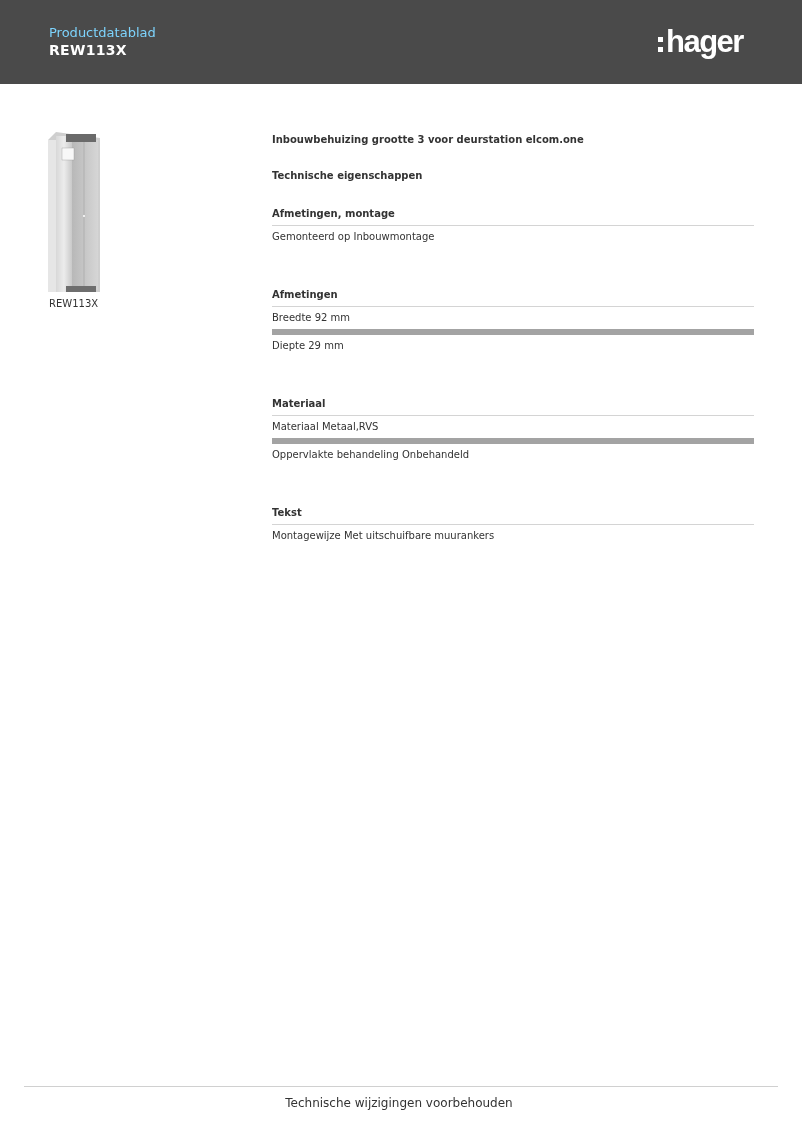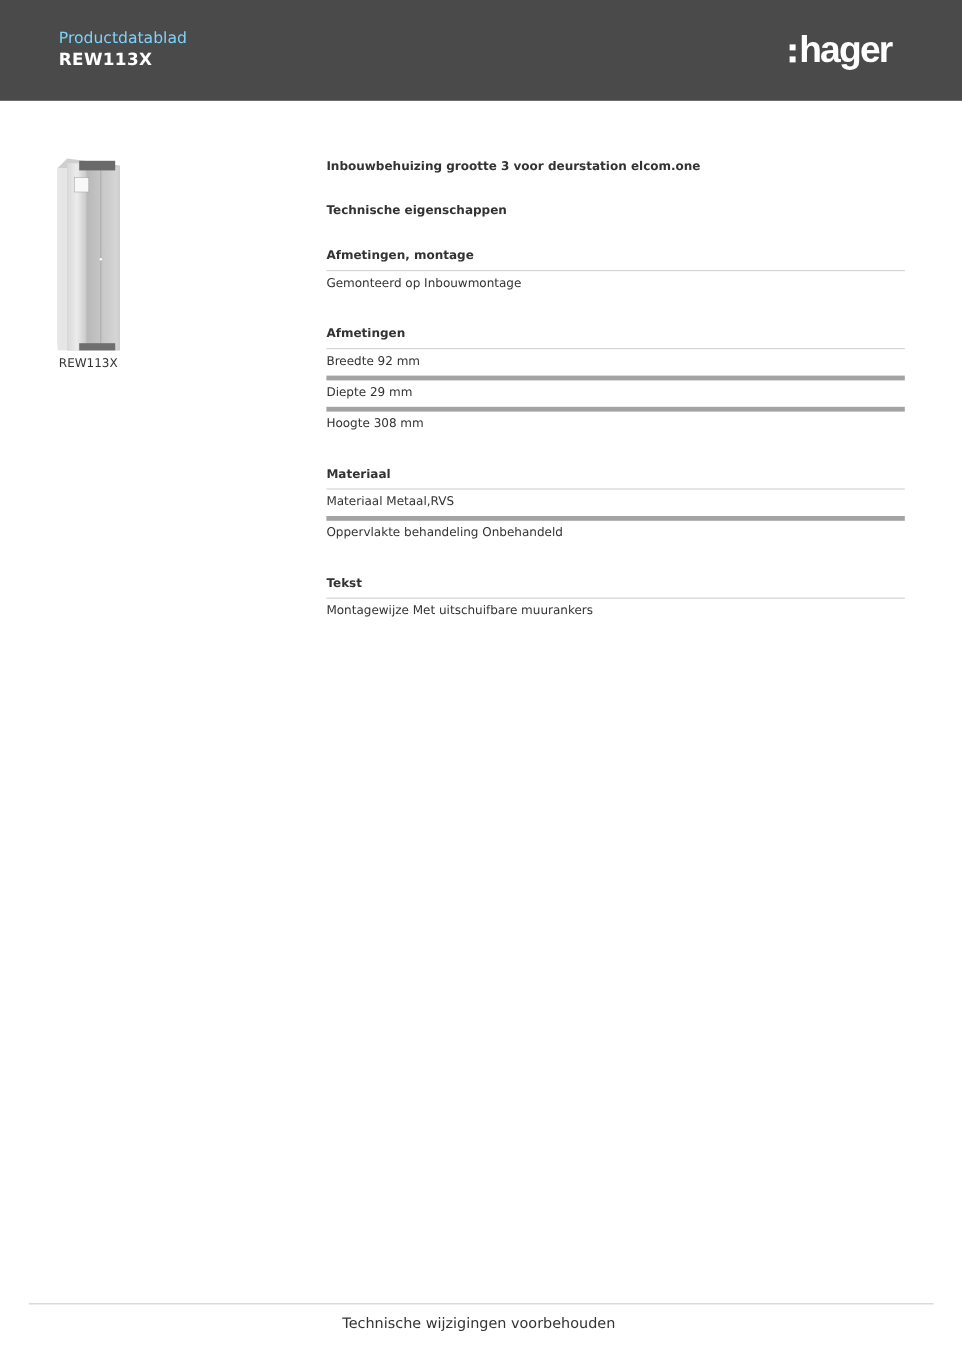--- a/index.html
+++ b/index.html
@@ -24,28 +24,28 @@
   .logo .colon i { display: block; width: 5px; height: 5px; background: #fff; }
 
   .product-image {
     position: absolute; left: 46px; top: 130px; width: 56px; height: 166px;
   }
   .image-caption { position: absolute; left: 49px; top: 298px; font-size: 10px; color: #333; }
 
   .content { position: absolute; left: 272px; top: 133px; width: 482px; }
   .title { font-size: 10px; font-weight: bold; color: #333; height: 14px; line-height: 14px; }
   .subtitle { font-size: 10px; font-weight: bold; color: #333; margin-top: 22px; height: 14px; line-height: 14px; }
-  .section { margin-top: 24px; }
+  .section { margin-top: 40px; }
   .section:first-of-type { margin-top: 0; }
   .section-title {
     font-size: 10px; font-weight: bold; color: #333; height: 14px; line-height: 14px;
     padding-bottom: 4px; border-bottom: 1px solid #d4d4d4;
   }
   .row {
-    font-size: 10px; color: #333; line-height: 14px; padding: 4px 0 4px 0; border-bottom: 4px solid #a3a3a3;
+    font-size: 10px; color: #333; line-height: 14px; padding: 4px 0 4px 0; border-bottom: 6px solid #a3a3a3;
   }
   .row:last-child { border-bottom: none; }
   .sections { margin-top: 24px; }
 
   .footer-line { position: absolute; left: 24px; top: 1086px; width: 754px; height: 1px; background: #d0d0d0; }
   .footer-text { position: absolute; left: 0; top: 1096px; width: 798px; text-align: center; font-size: 12px; color: #333; }
 </style>
 </head>
 <body>
 
@@ -91,21 +91,20 @@
 
   <div class="sections">
     <div class="section">
       <div class="section-title">Afmetingen, montage</div>
       <div class="row">Gemonteerd op Inbouwmontage</div>
     </div>
     <div class="section">
       <div class="section-title">Afmetingen</div>
       <div class="row">Breedte 92 mm</div>
       <div class="row">Diepte 29 mm</div>
-      <div class="row">Hoogte 308 mm</div>
     </div>
     <div class="section">
       <div class="section-title">Materiaal</div>
       <div class="row">Materiaal Metaal,RVS</div>
       <div class="row">Oppervlakte behandeling Onbehandeld</div>
     </div>
     <div class="section">
       <div class="section-title">Tekst</div>
       <div class="row">Montagewijze Met uitschuifbare muurankers</div>
     </div>

